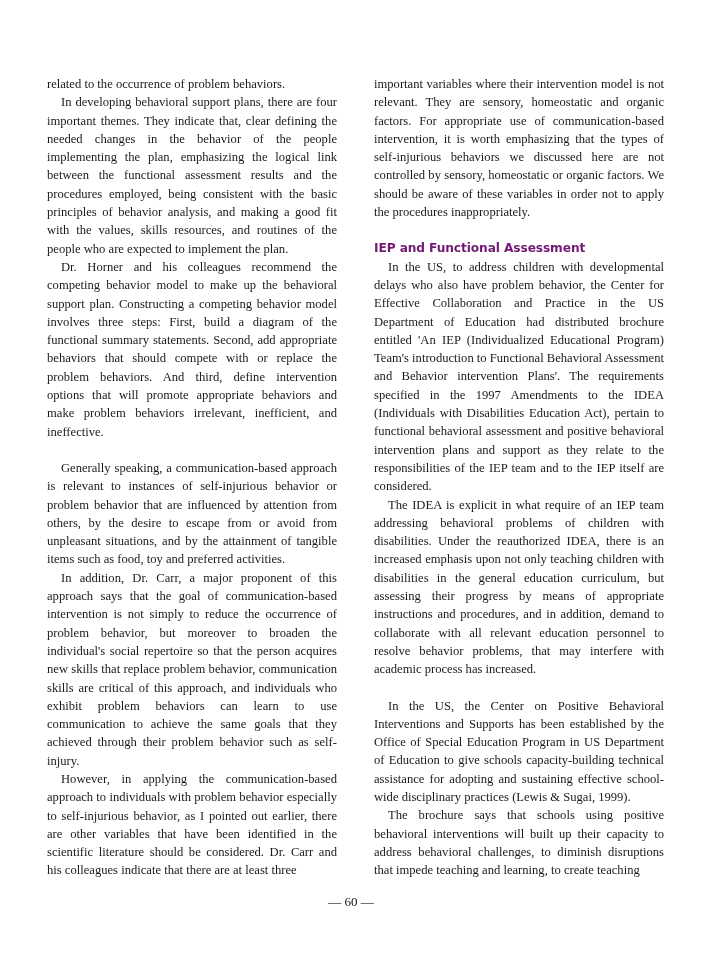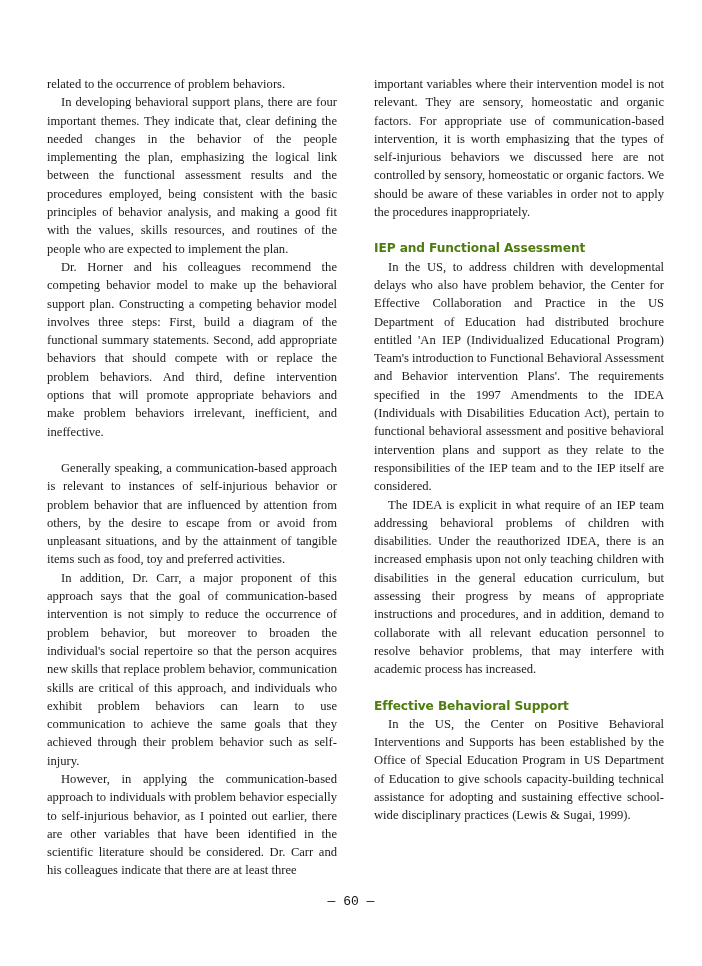--- a/index.html
+++ b/index.html
@@ -19,31 +19,31 @@
   .col-left { left: 47px; }
   .col-right { left: 366px; margin-left: 8px; }
   .col p { margin: 0; text-indent: 14px; }
   .col p.cont { text-indent: 0; }
   .col h3 {
     font-family: "DejaVu Sans", "Liberation Sans", sans-serif;
     font-size: 12.2px;
     font-weight: bold;
     margin: 0;
     line-height: 18.3px;
-    color: #4d7c0f;
+    color: #701a75;
     letter-spacing: -0.1px;
   }
   .gap { height: 18px; }
   .folio {
     position: absolute;
     top: 894px;
     left: 0;
     width: 702px;
     text-align: center;
-    font-family: Liberation Mono, monospace;
+    font-family: Liberation Serif, serif;
     font-size: 13px;
     color: #111111;
   }
 </style>
 </head>
 <body>
 
 <div class="page">
 
   <div class="col col-left">
@@ -56,19 +56,19 @@
     <p>However, in applying the communication-based approach to individuals with problem behavior especially to self-injurious behavior, as I pointed out earlier, there are other variables that have been identified in the scientific literature should be considered. Dr. Carr and his colleagues indicate that there are at least three</p>
   </div>
 
   <div class="col col-right">
     <p class="cont">important variables where their intervention model is not relevant. They are sensory, homeostatic and organic factors. For appropriate use of communication-based intervention, it is worth emphasizing that the types of self-injurious behaviors we discussed here are not controlled by sensory, homeostatic or organic factors. We should be aware of these variables in order not to apply the procedures inappropriately.</p>
     <div class="gap"></div>
     <h3>IEP and Functional Assessment</h3>
     <p>In the US, to address children with developmental delays who also have problem behavior, the Center for Effective Collaboration and Practice in the US Department of Education had distributed brochure entitled 'An IEP (Individualized Educational Program) Team's introduction to Functional Behavioral Assessment and Behavior intervention Plans'. The requirements specified in the 1997 Amendments to the IDEA (Individuals with Disabilities Education Act), pertain to functional behavioral assessment and positive behavioral intervention plans and support as they relate to the responsibilities of the IEP team and to the IEP itself are considered.</p>
     <p>The IDEA is explicit in what require of an IEP team addressing behavioral problems of children with disabilities. Under the reauthorized IDEA, there is an increased emphasis upon not only teaching children with disabilities in the general education curriculum, but assessing their progress by means of appropriate instructions and procedures, and in addition, demand to collaborate with all relevant education personnel to resolve behavior problems, that may interfere with academic process has increased.</p>
     <div class="gap"></div>
-    <h3>Effective Behavioral Support</h3>
     <p>In the US, the Center on Positive Behavioral Interventions and Supports has been established by the Office of Special Education Program in US Department of Education to give schools capacity-building technical assistance for adopting and sustaining effective school-wide disciplinary practices (Lewis &amp; Sugai, 1999).</p>
+    <p>The brochure says that schools using positive behavioral interventions will built up their capacity to address behavioral challenges, to diminish disruptions that impede teaching and learning, to create teaching</p>
   </div>
 
   <div class="folio">— 60 —</div>
 
 </div>
 
 </body></html>

